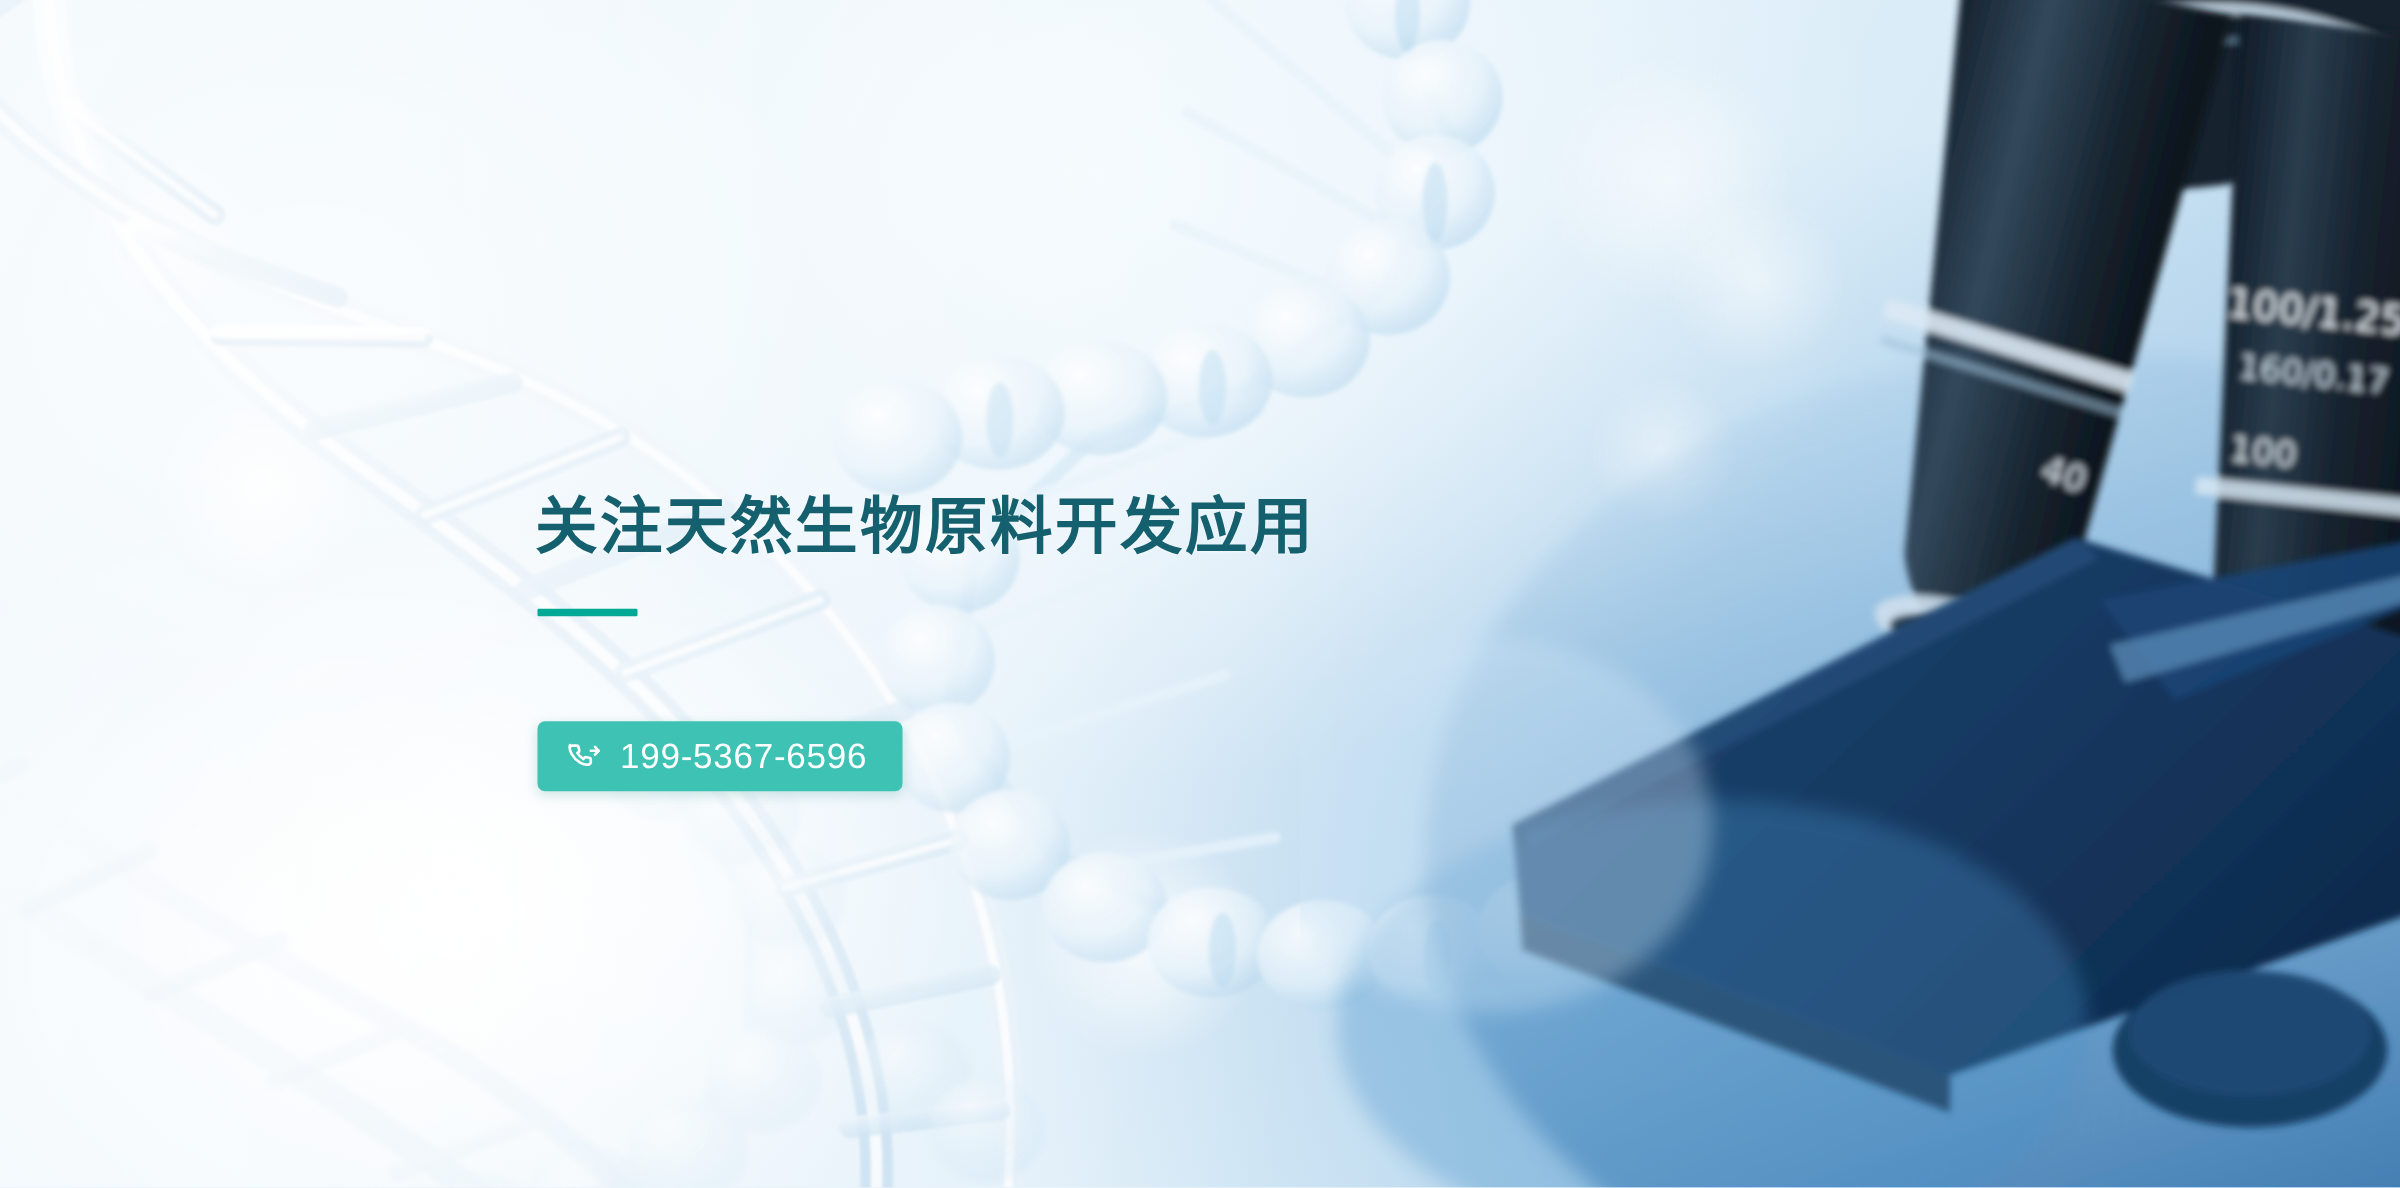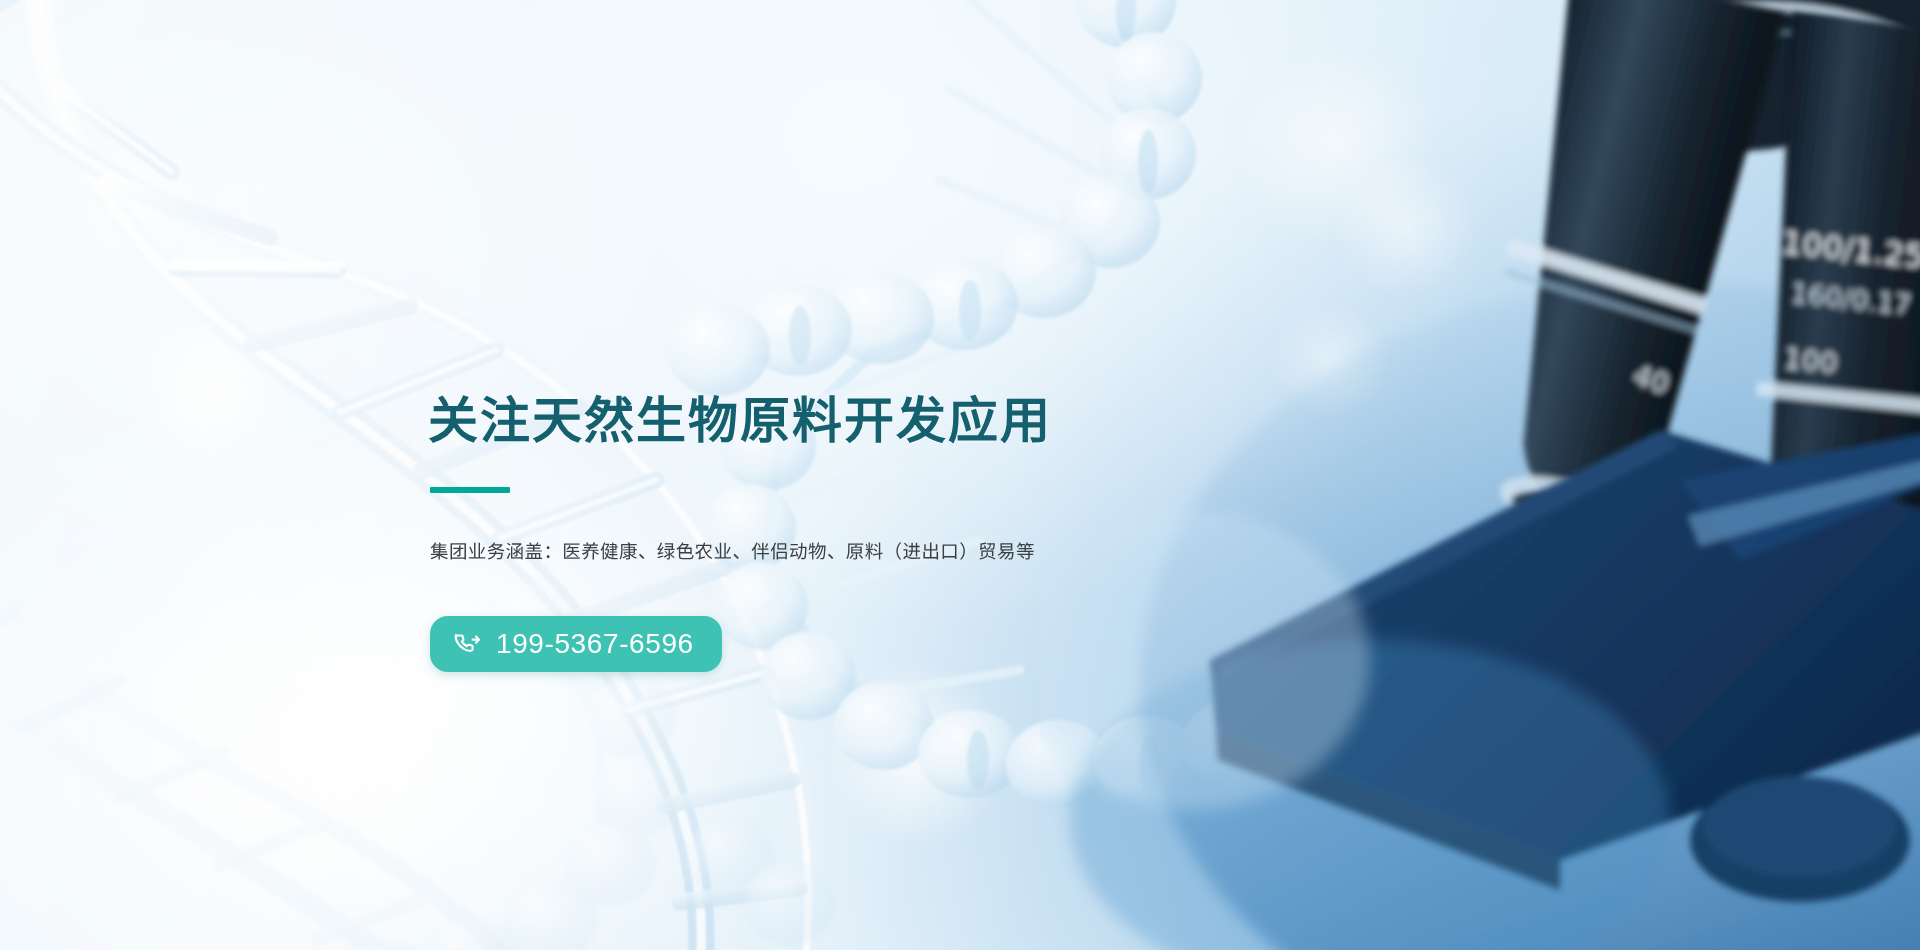--- a/index.html
+++ b/index.html
@@ -82,21 +82,21 @@
     color:#3a3f44;
     letter-spacing:.4px;
   }
   .lede p{margin:0;white-space:nowrap;}
 
   .phone-btn{
     display:inline-flex;align-items:center;gap:14px;
     margin:44px 0 0 2px;
     padding:13px 28px 13px 22px;
     background:#3dc2b3;
-    border:0;border-radius:18px;
+    border:0;border-radius:6px;
     color:#ffffff;
     font-family:"Liberation Sans","DejaVu Sans",sans-serif;
     font-size:28px;font-weight:400;letter-spacing:.6px;
     cursor:pointer;
     box-shadow:0 3px 10px rgba(35,140,130,.22);
   }
   .phone-btn svg{display:block;flex:0 0 auto;}
   .phone-num{line-height:1;}
 </style>
 </head>
@@ -370,21 +370,20 @@
 
   <div class="veil"></div>
 
   <div class="copy">
 
     <h1 class="headline">关注天然生物原料开发应用</h1>
 
     <div class="rule"></div>
 
     <div class="lede">
-      <p>集团业务涵盖：医养健康、绿色农业、伴侣动物、原料（进出口）贸易等</p>
     </div>
 
     <button class="phone-btn">
       <span>
         <svg width="30" height="30" viewBox="0 0 24 24" fill="none" stroke="#ffffff" stroke-width="1.7" stroke-linecap="round" stroke-linejoin="round">
           <path d="M3.2 4.8c-.5 1.6-.2 3.6 1.1 5.9 1.3 2.3 3.1 4.1 5.4 5.4 2.3 1.3 4.3 1.6 5.9 1.1.5-.2.9-.7.9-1.3v-1.7c0-.6-.4-1.1-1-1.2l-1.9-.4c-.5-.1-1 .1-1.3.5l-.5.7c-1.6-.9-3-2.3-3.9-3.9l.7-.5c.4-.3.6-.8.5-1.3l-.4-1.9c-.1-.6-.6-1-1.2-1H4.5c-.6 0-1.1.4-1.3.9z"></path>
           <path d="M16.5 8.5h5"></path>
           <path d="M19.2 6l2.3 2.5-2.3 2.5"></path>
         </svg>
       </span>

